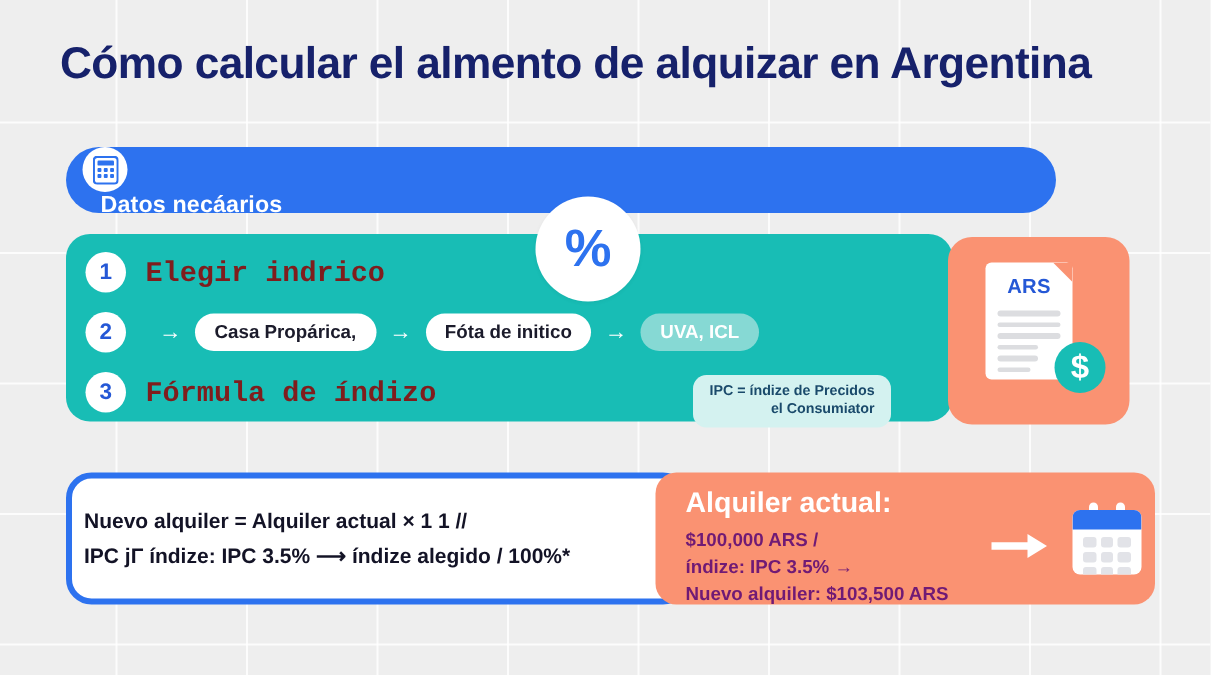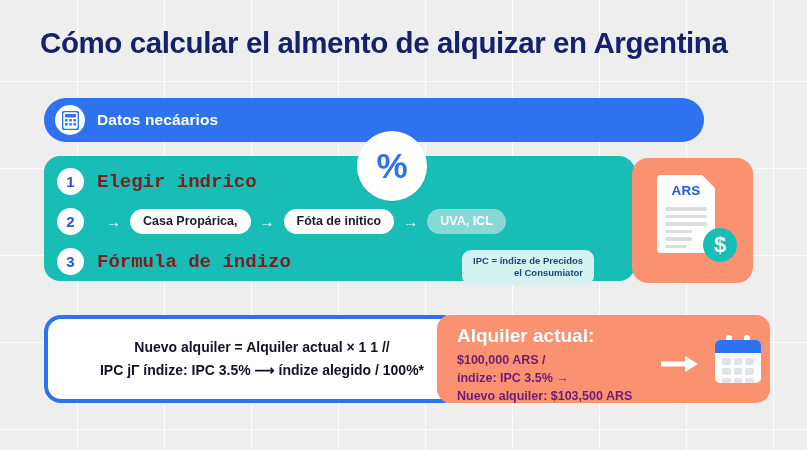--- a/index.html
+++ b/index.html
@@ -28,22 +28,23 @@
     color: #16216b;
     letter-spacing: -0.4px;
     white-space: nowrap;
   }
 
   
   #banner {
     left: 44px; top: 98px; width: 660px; height: 44px;
     background: #2d72ef;
     border-radius: 22px;
-    display: flex; align-items: center;
+    display: flex; 
     padding-left: 11px;
+    flex-direction: column;
   }
   #banner-icon-circle {
     width: 30px; height: 30px; border-radius: 50%;
     background: #ffffff;
     display: flex; align-items: center; justify-content: center;
     flex: 0 0 auto;
   }
   .calc-glyph { width: 17px; height: 19px; display:block; }
   #banner-label {
     margin-left: 12px;
@@ -164,23 +165,22 @@
   }
   #dollar-symbol { color: #ffffff; font-size: 22px; font-weight: bold; line-height: 1; }
 
   
   #formula-box {
     left: 44px; top: 315px; width: 415px; height: 88px;
     background: #ffffff;
     border: 4px solid #2d72ef;
     border-radius: 17px;
     display: flex; flex-direction: column; justify-content: center;
-    padding-left: 21px;
+    padding-left: 8px;
     z-index: 3;
-    align-items: center;
   }
   .formula-line {
     color: #131326; font-size: 14px; font-weight: bold;
     line-height: 1.62; white-space: nowrap;
   }
   #formula-arrow {
     left: 398px; top: 348px; width: 48px; height: 22px; z-index: 2;
   }
 
   

